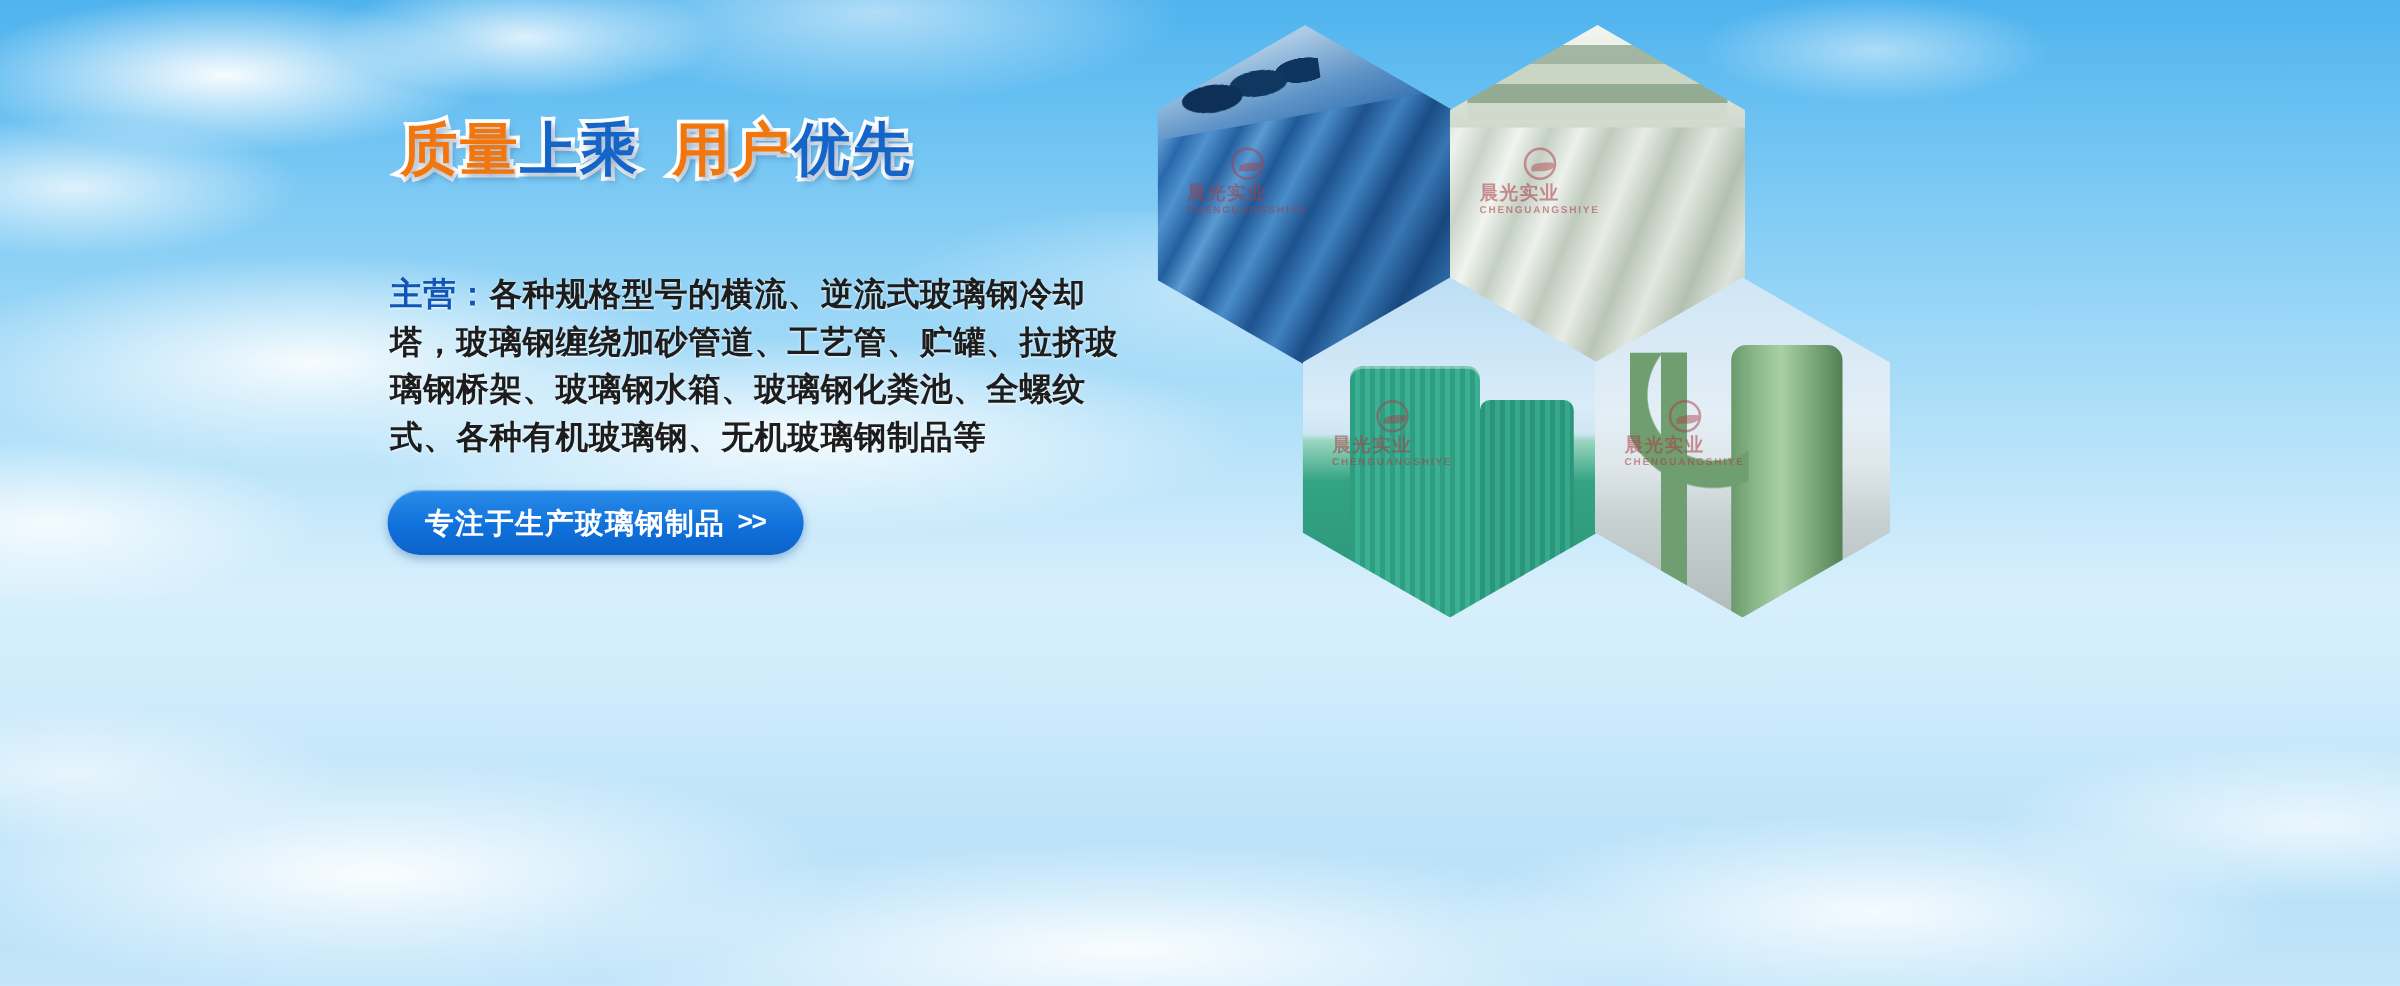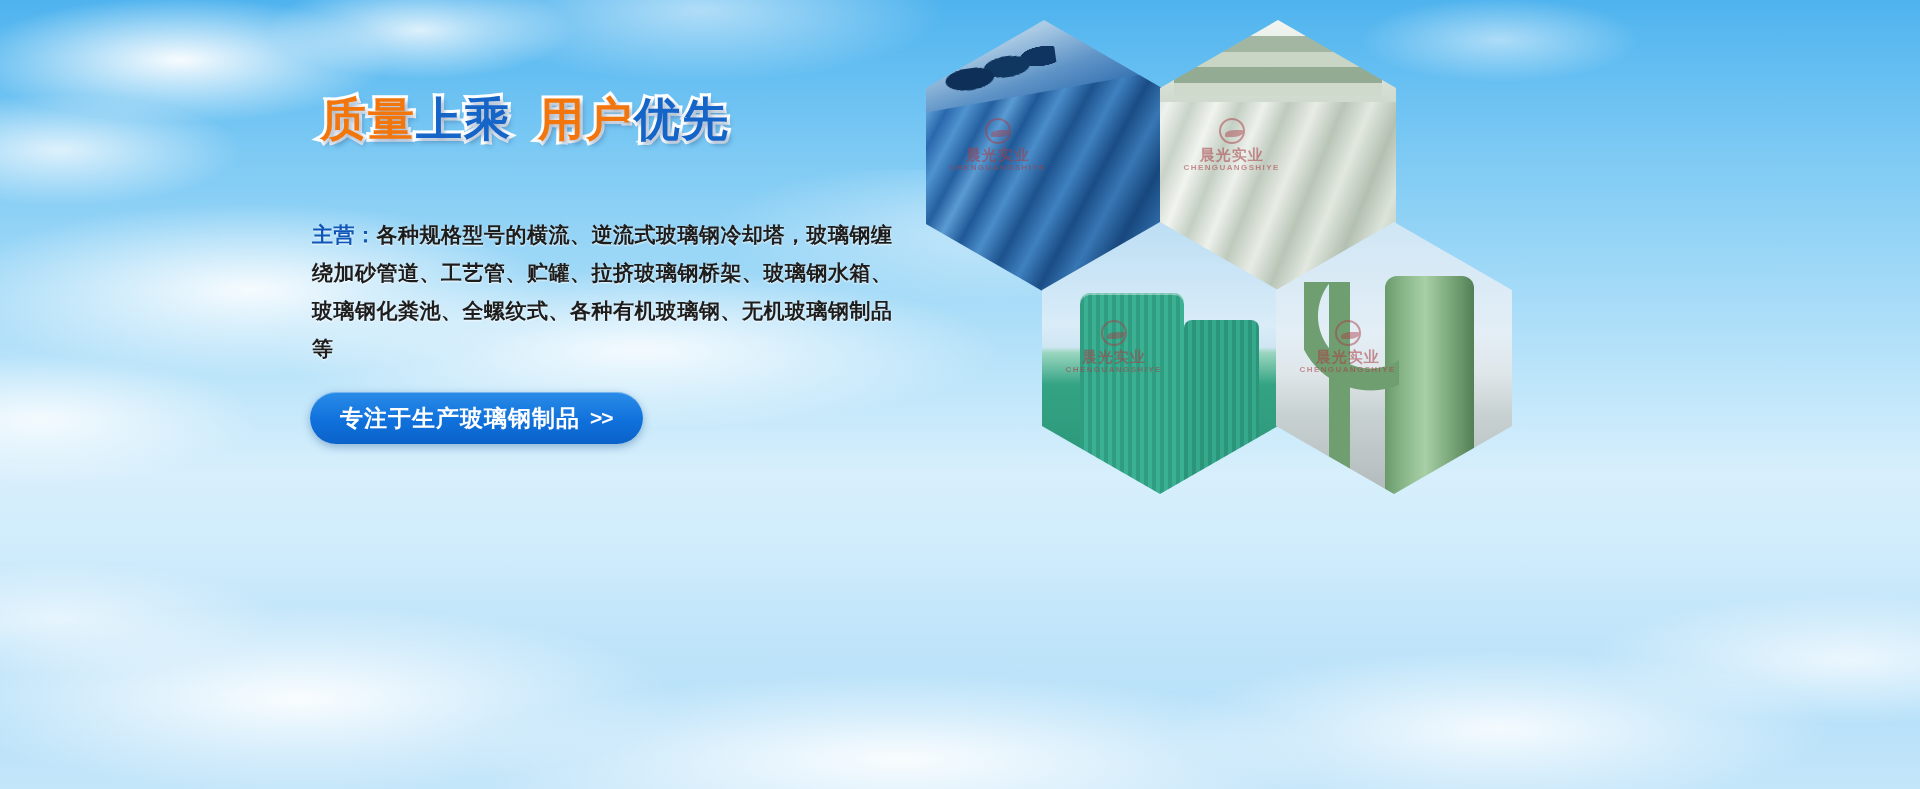--- a/index.html
+++ b/index.html
@@ -77,21 +77,21 @@
     paint-order:stroke fill;
     text-shadow:3px 4px 5px rgba(40,80,130,.45);
   }
   .seg-orange { color:#f2760c; }
   .seg-blue   { color:#1565c8; }
   #headline .gap { display:inline-block; width:26px; }
 
   #subtext {
     position:absolute; left:312px; top:216px;
     width:600px;
-    font-size:21px;
+    font-size:26px;
     line-height:38px;
     color:#1d1d1d;
     font-weight:bold;
     letter-spacing:.5px;
     text-shadow:0 1px 2px rgba(255,255,255,.85);
   }
   #subtext .lead { color:#0f56b8; }
 
   #cta-button {
     position:absolute; left:310px; top:392px;
@@ -212,21 +212,21 @@
     content:""; position:absolute; left:12%; top:22%; width:40%; height:78%;
     background:
       radial-gradient(circle at 70% 16%, rgba(0,0,0,0) 52px, #6f9f70 53px 74px, rgba(0,0,0,0) 75px),
       linear-gradient(90deg, rgba(0,0,0,0) 0 26%, #6f9f70 26% 48%, rgba(0,0,0,0) 48%);
   }
 
   .hex-watermark {
     position:absolute; left:10%; top:36%;
     color:rgba(170,60,70,.55);
     font-size:15px; font-weight:bold; letter-spacing:1px;
-    text-align:center; line-height:1.15;
+    text-align:left; line-height:1.15;
     pointer-events:none;
   }
   .hex-watermark .wm-en { display:block; font-size:8px; letter-spacing:1.4px; }
   .hex-watermark .wm-mark {
     display:block; width:26px; height:26px; margin:0 auto 2px;
     border:2px solid rgba(170,60,70,.5); border-radius:50%;
     position:relative;
   }
   .hex-watermark .wm-mark::after{
     content:""; position:absolute; left:4px; top:10px; width:18px; height:7px;

